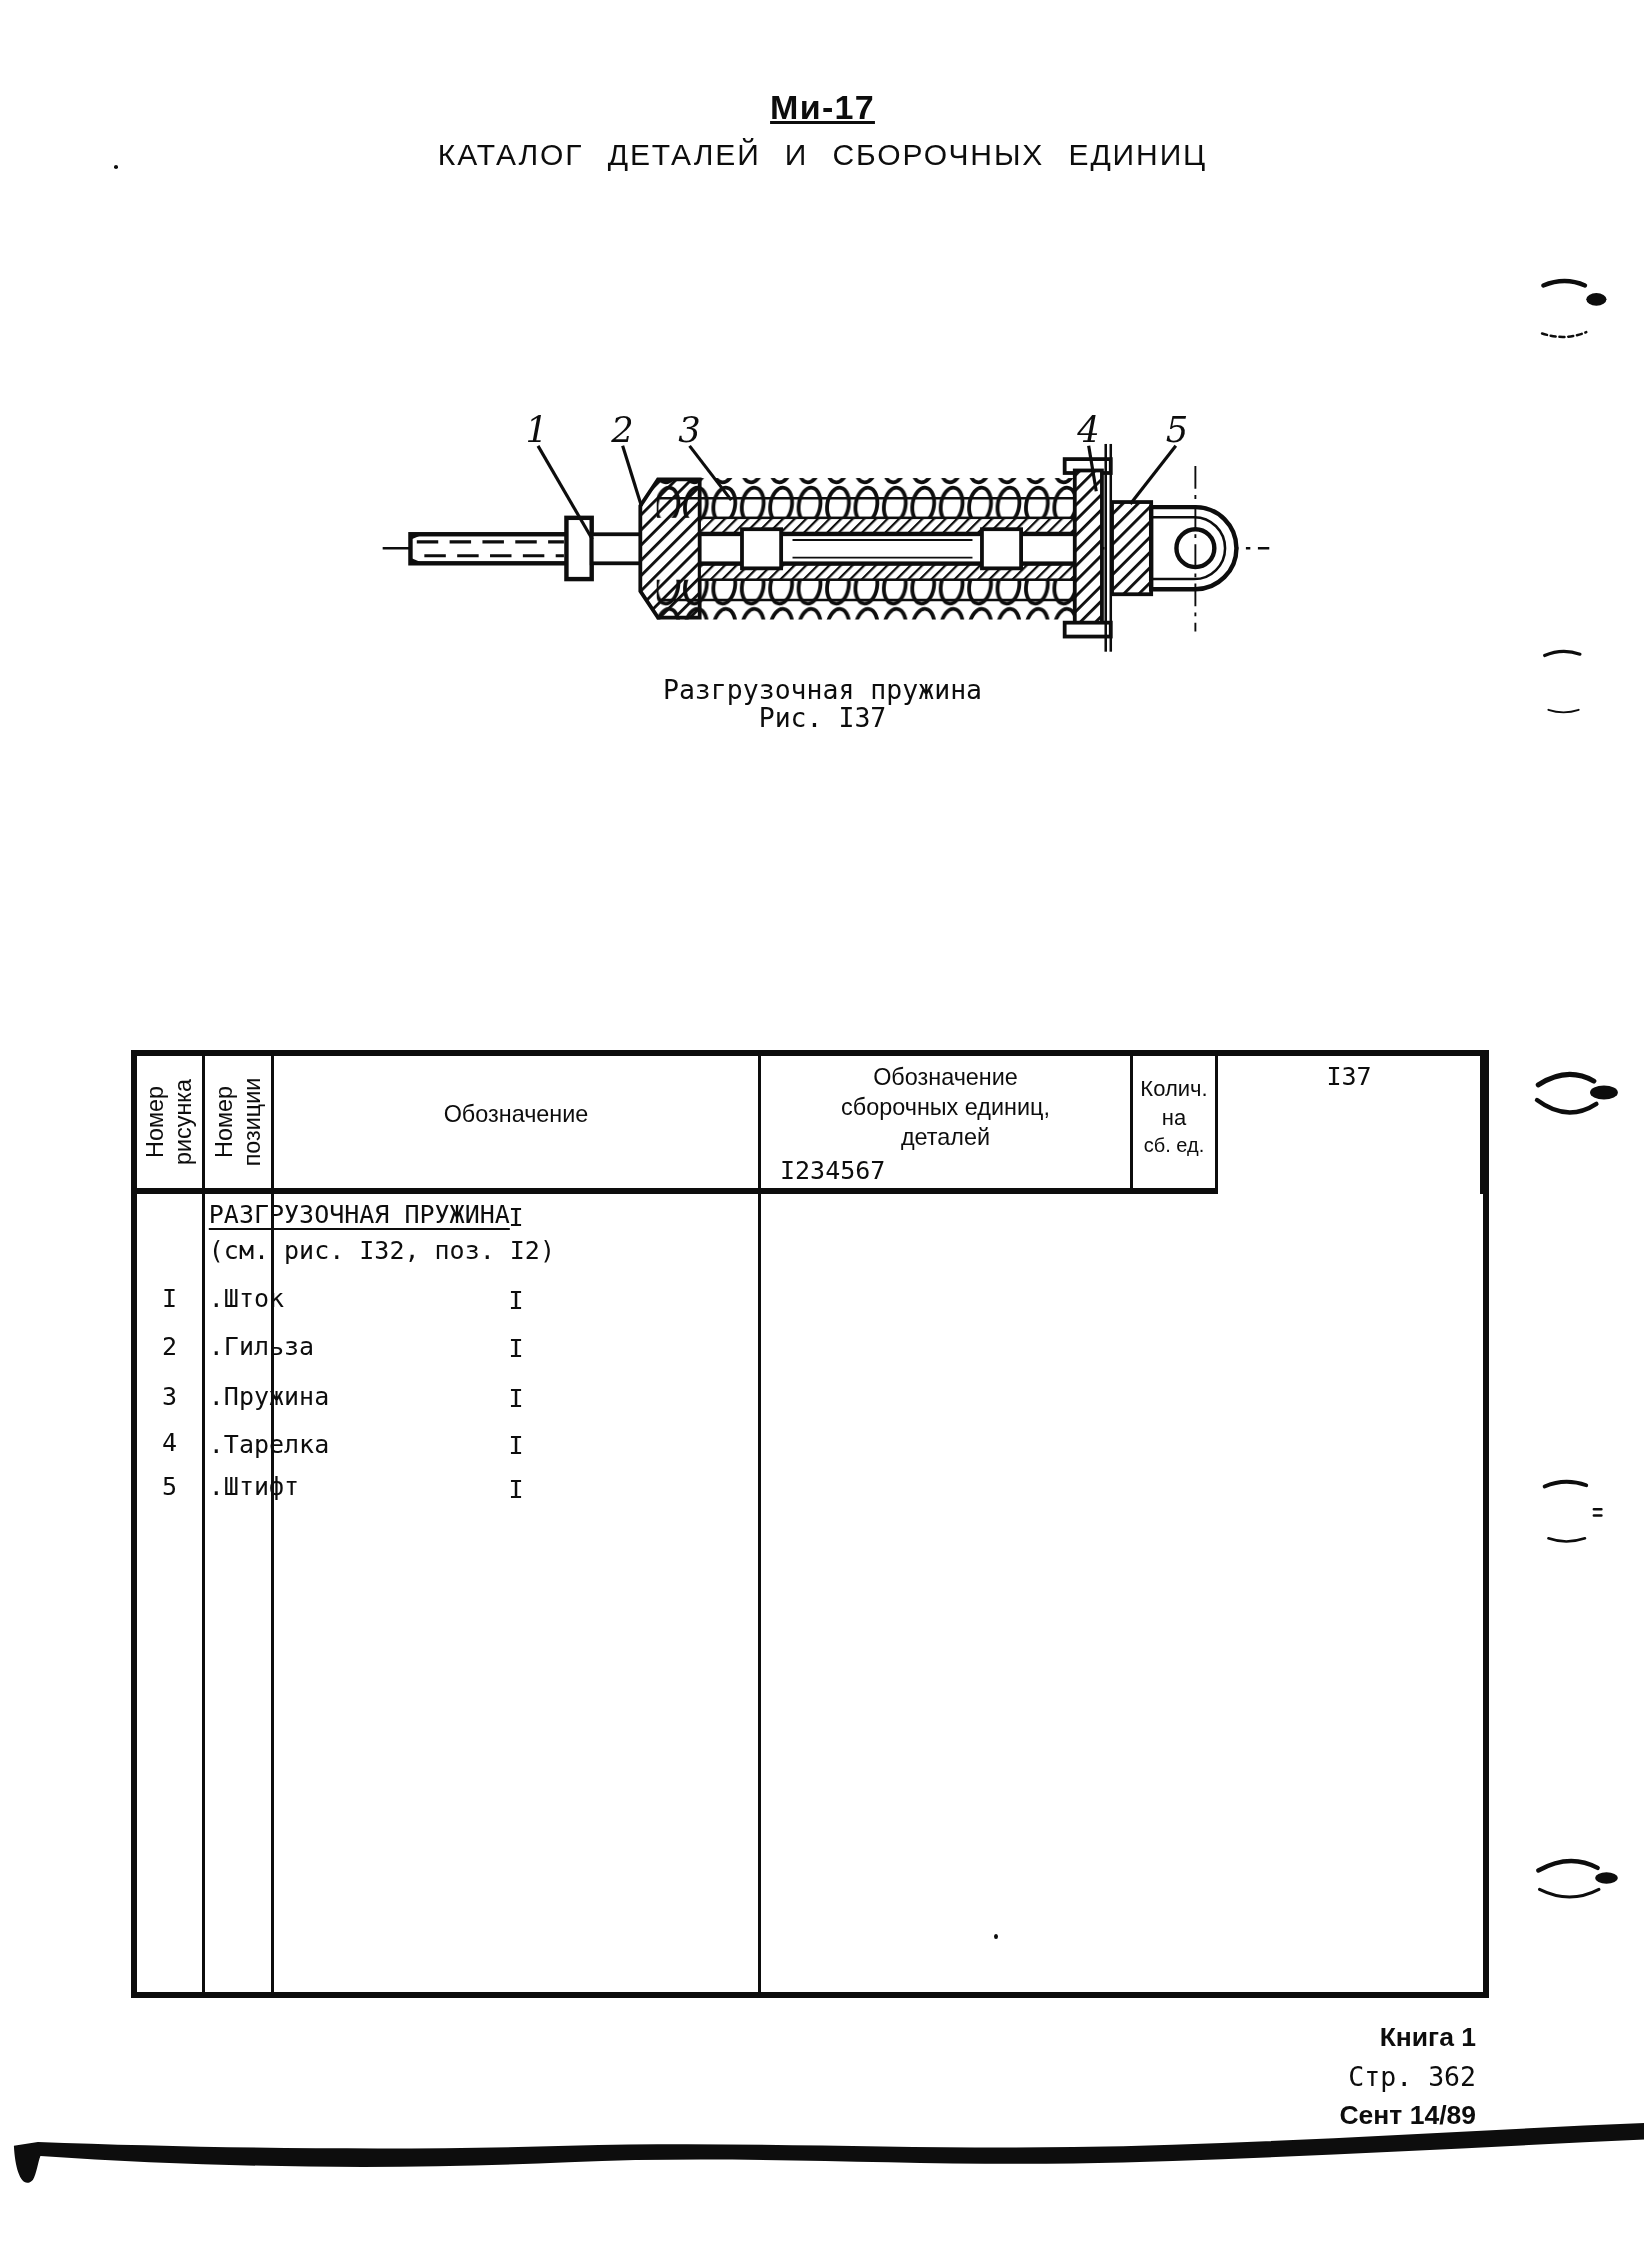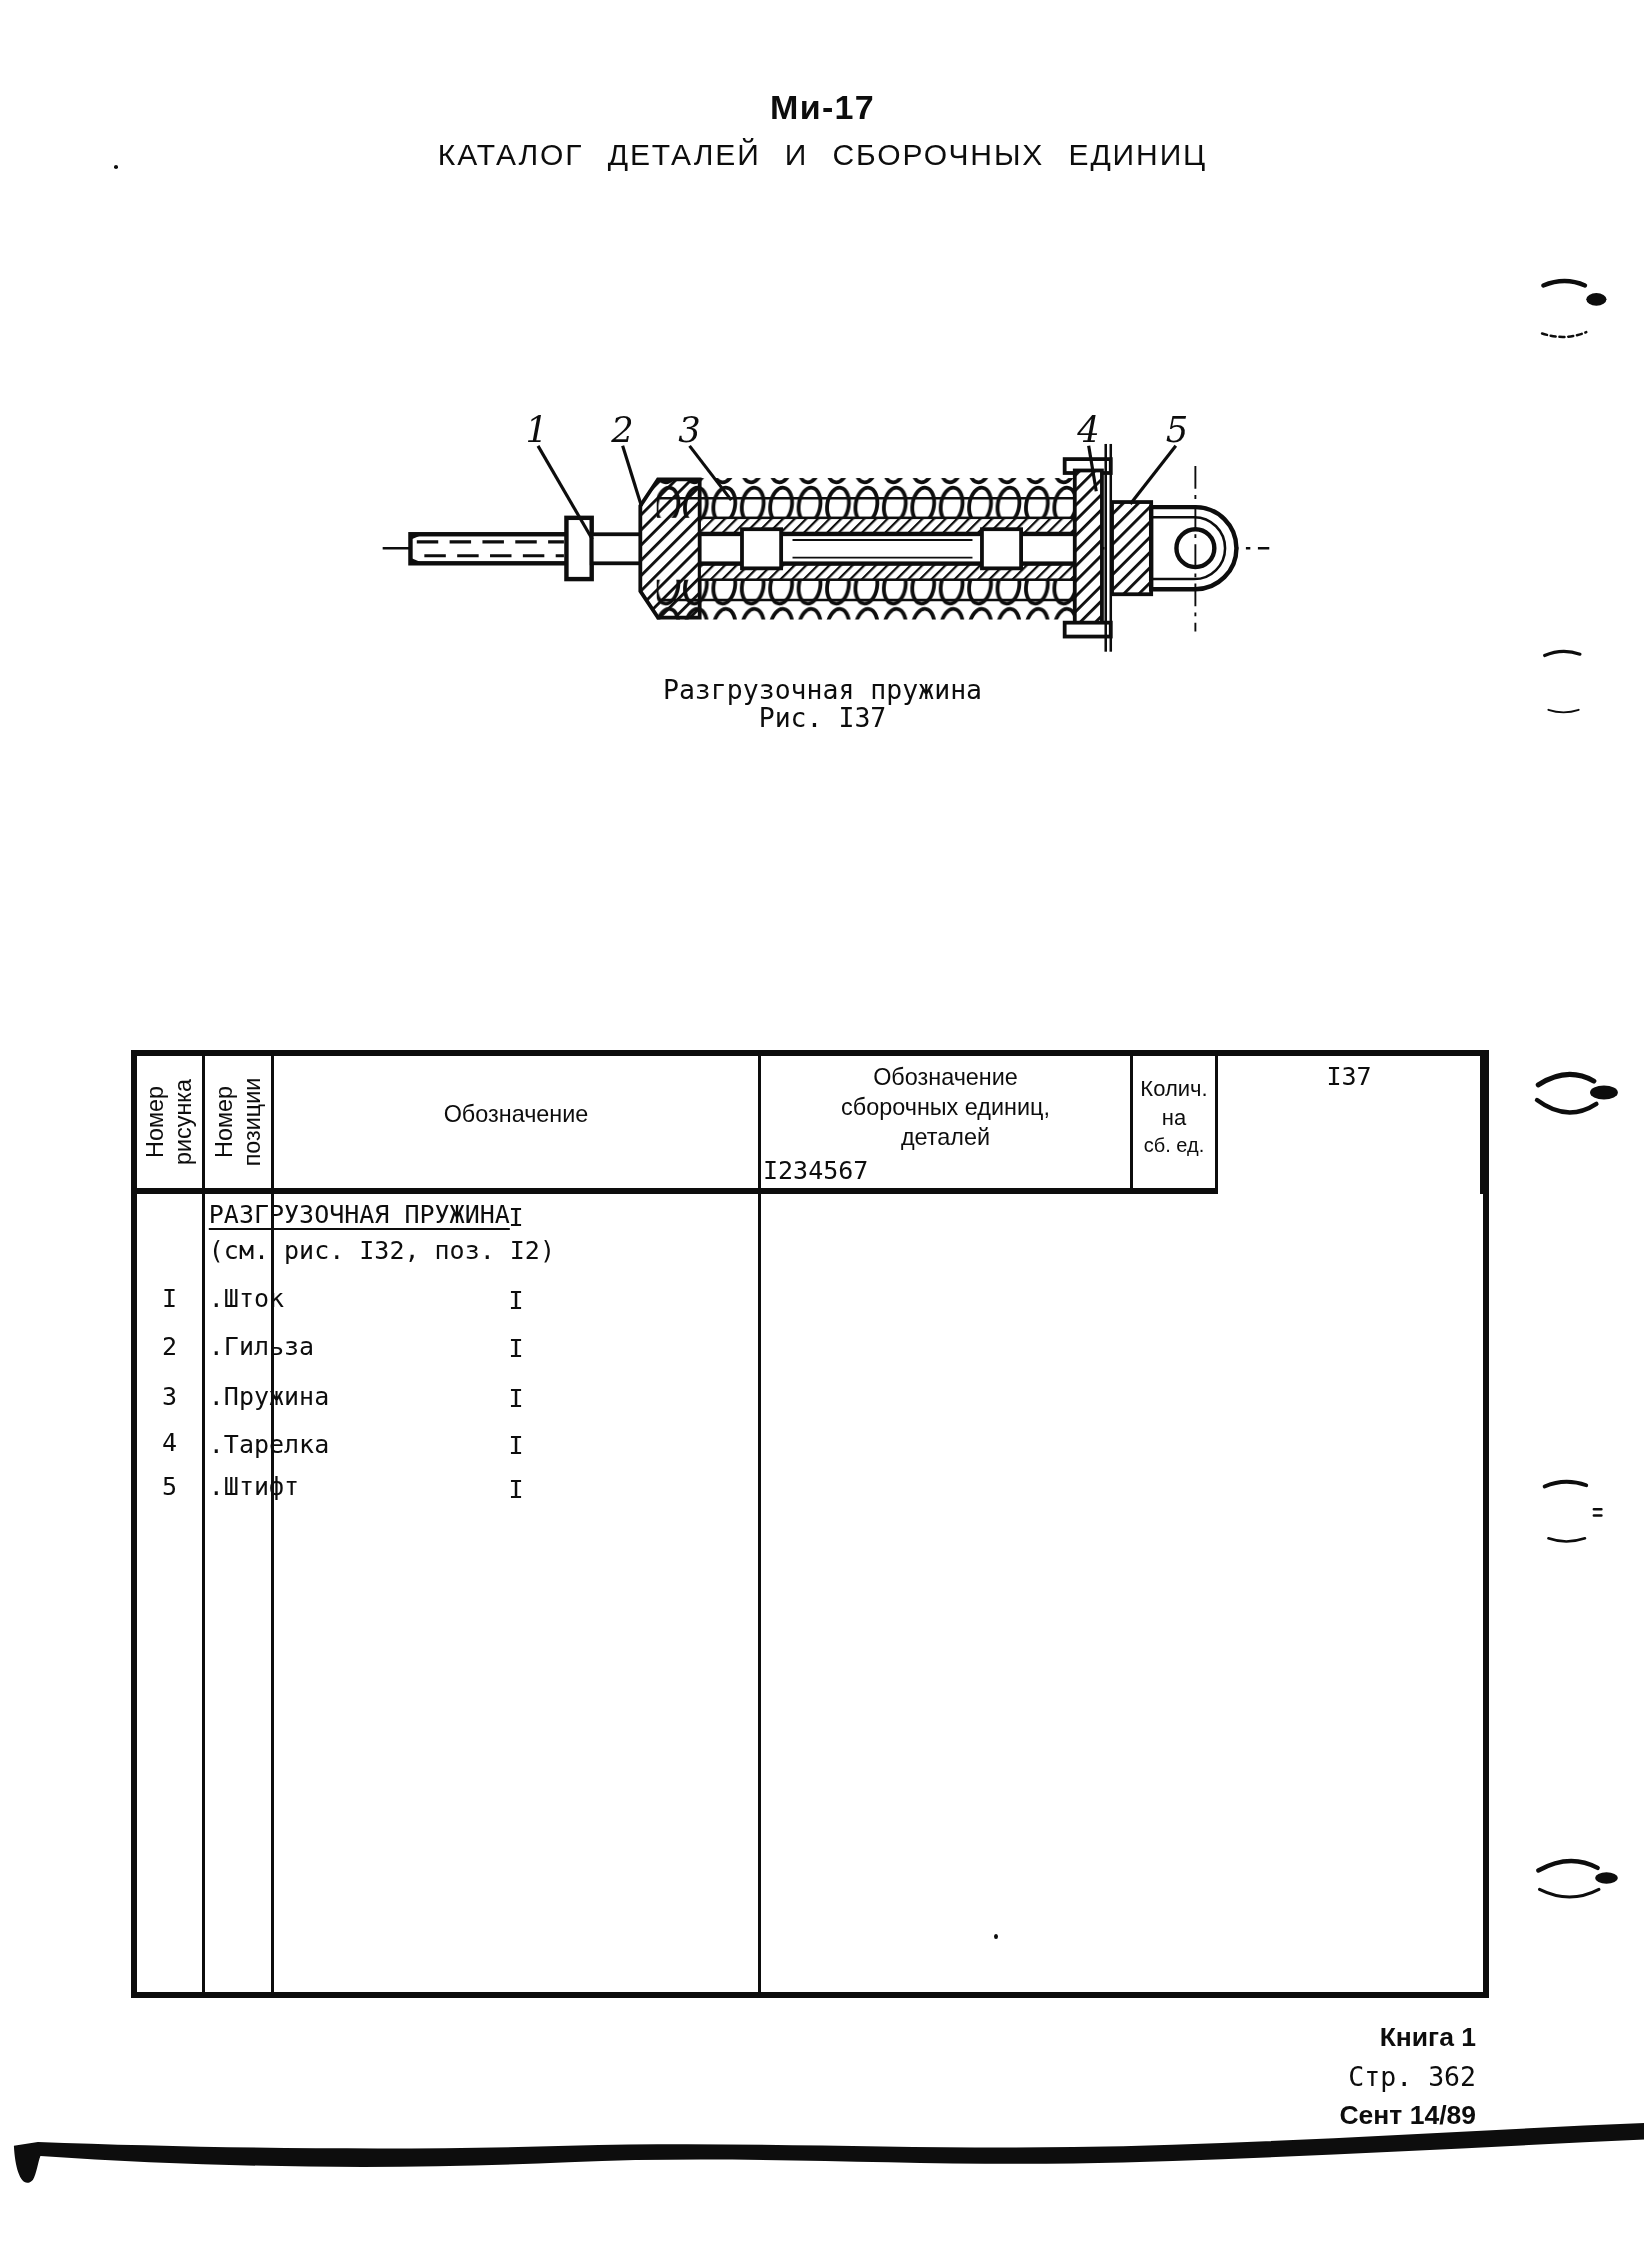--- a/index.html
+++ b/index.html
@@ -5,21 +5,21 @@
   html,body{margin:0;padding:0;background:#ffffff;}
   body{
     width:1645px;height:2250px;position:relative;overflow:hidden;
     font-family:"DejaVu Sans Mono","Liberation Mono",monospace;
     color:#0d0d0d;
   }
   .mono{font-family:"DejaVu Sans Mono","Liberation Mono",monospace;}
 
   
   .title-block{position:absolute;left:0;top:88px;width:1645px;text-align:center;}
-  .title-1{font-family:"Liberation Sans","DejaVu Sans",sans-serif;font-weight:bold;font-size:34px;letter-spacing:1.3px;}
+  .title-1{font-family:"Liberation Sans","DejaVu Sans",sans-serif;font-weight:bold;font-size:34px;letter-spacing:1.3px;text-decoration:underline;}
   .title-2{font-family:"Liberation Sans","DejaVu Sans",sans-serif;font-weight:normal;font-size:30px;letter-spacing:1.9px;word-spacing:14px;margin-top:11.4px;}
 
   
   .figure-svg{position:absolute;left:0;top:0;}
   .caption{position:absolute;left:0;width:1645px;text-align:center;font-size:26.5px;}
   .caption-1{top:674px;}
   .caption-2{top:702px;}
 
   
   .ptable{
@@ -192,21 +192,21 @@
     </div>
       </div>
   </div>
   <div class="cell hcell">
     <div class="hline hc" style="top:45px;">Обозначение</div>
   </div>
   <div class="cell hcell">
     <div class="hline hc" style="top:7.6px;">Обозначение</div>
     <div class="hline hc" style="top:38px;">сборочных единиц,</div>
     <div class="hline hc" style="top:68px;">деталей</div>
-    <div class="bodyline mono" style="top:100px;left:2px;font-size:25px;">I234567</div>
+    <div class="bodyline mono" style="top:100px;left:19px;font-size:25px;">I234567</div>
   </div>
   <div class="cell hcell">
     <div class="hline hc" style="top:20px;font-size:22px;">Колич.</div>
     <div class="hline hc" style="top:49px;font-size:22px;">на</div>
     <div class="hline hc" style="top:78px;font-size:20px;">сб. ед.</div>
   </div>
 
   <div class="cell">
     <div class="bodyline ctr" style="top:6.3px;">I37</div>
   </div>

